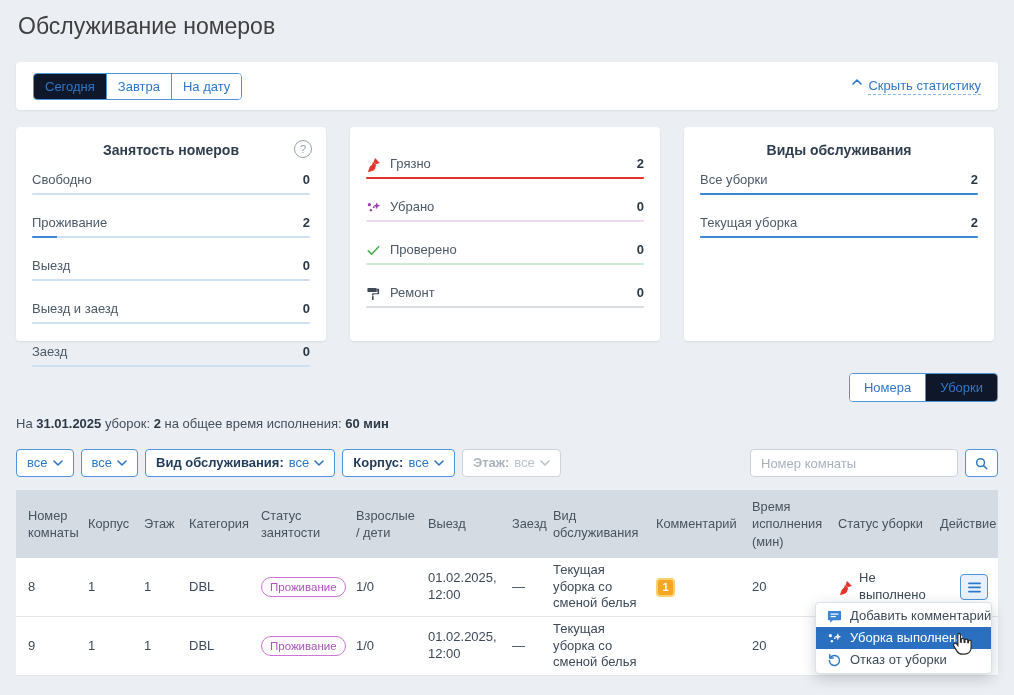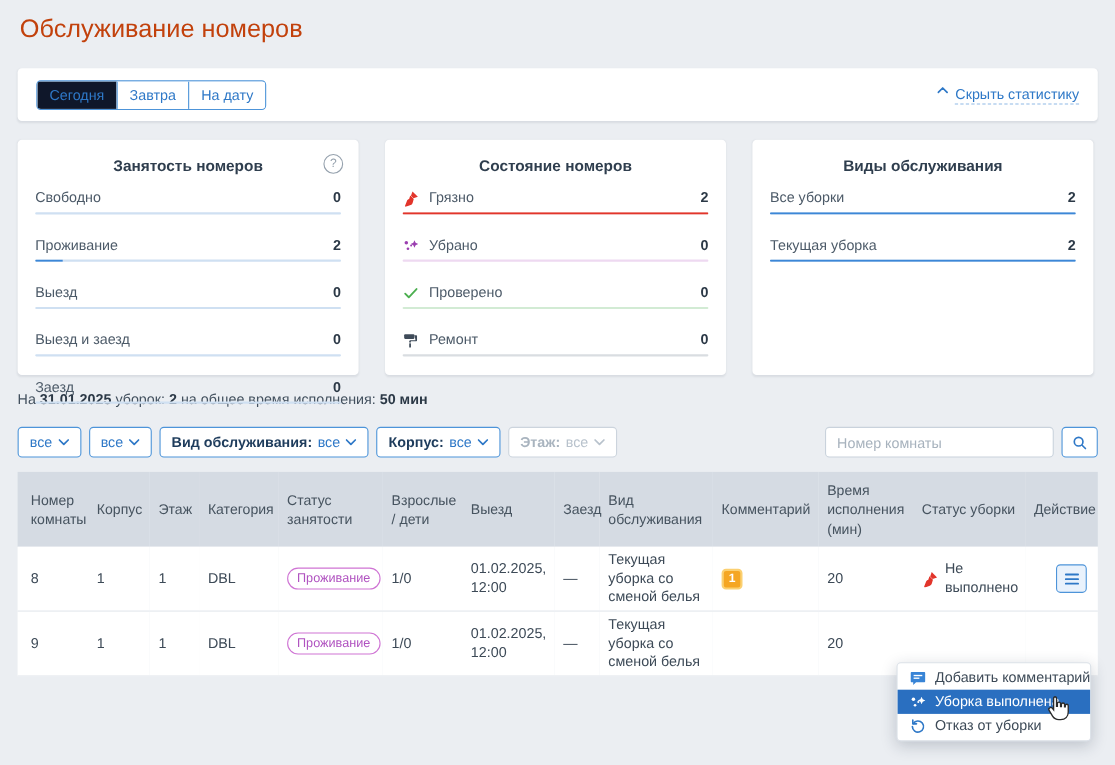--- a/index.html
+++ b/index.html
@@ -1,19 +1,19 @@
 <!DOCTYPE html>
 <html><head>
 <meta charset="utf-8">
 <style>
   html,body{margin:0;padding:0;background:#ebeef2;}
   body{font-family:"Liberation Sans","DejaVu Sans",sans-serif;color:#3d4a57;}
   .page{width:1014px;height:695px;position:relative;overflow:hidden;box-sizing:border-box;padding:0 16px;}
 
-  h1.title{margin:13px 0 0 2px;font-size:23px;font-weight:400;color:#c2410c;}
+  h1.title{margin:13px 0 0 2px;font-size:23px;font-weight:400;color:#404040;}
 
   .panel{background:#fff;border-radius:4px;box-shadow:0 1px 2px rgba(30,45,70,.09);}
   .toolbar{margin-top:22px;height:48px;display:flex;align-items:center;justify-content:space-between;padding:0 17px;box-sizing:border-box;}
 
   .btn-group{display:inline-flex;border:1px solid #4d94d9;border-radius:4px;overflow:hidden;background:#fff;}
   .btn-group .btn{padding:4px 11px;font-size:13px;color:#2e78c7;background:#fff;border:none;border-left:1px solid #4d94d9;cursor:pointer;font-family:inherit;line-height:17px;}
   .btn-group .btn:first-child{border-left:none;}
   .btn-group .btn.active{background:#0f172a;}
   .btn-group.big .btn{padding:5px 14px;}
 
@@ -146,21 +146,20 @@
               <span class="val">0</span>
             </div>
           <div class="track">
               <span class="fill"></span>
             </div>
         </div>
       </div>
     </div>
 
     <div class="panel card">
-      <h2>Состояние номеров</h2>
       <div class="rows">
         <div class="stat-row r-dirty">
           <div class="stat-top">
             <span class="lbl">
               <span class="icon">
                   <svg viewBox="0 0 16 16">
                     <path fill="#e2352b" d="M9.6 1.1l5.2 5.2-4.3 1.5-2.4-2.4z"></path>
                     <path fill="#e2352b" d="M7.4 5.1l3.4 3.4-1 3.5c-.3 1-1 1.9-2 2.3l-4.7 1.7c-.5.2-1-.3-.8-.8l1.8-4.7c.4-1 1.2-1.7 2.2-2z"></path>
                   </svg>
                 </span>
@@ -247,22 +246,28 @@
             </div>
           <div class="track">
               <span class="fill"></span>
             </div>
         </div>
       </div>
     </div>
 
   </div>
 
-
-  <div class="summary"><span>На </span><b>31.01.2025</b><span> уборок: </span><b>2</b><span> на общее время исполнения: </span><b>50 мин</b></div>
+  <div class="toggle-row">
+    <div class="btn-group big">
+      <button class="btn">Номера</button>
+      <button class="btn active">Уборки</button>
+    </div>
+  </div>
+
+  <div class="summary"><span>На </span><b>31.01.2025</b><span> уборок: </span><b>2</b><span> на общее время исполнения: </span><b>60 мин</b></div>
 
   <div class="filterbar">
     <button class="fbtn">
         <span class="fval">все</span>
       <span class="icon sm">
           <svg viewBox="0 0 10 6" fill="none" stroke="#2e78c7" stroke-width="1.6" stroke-linecap="round" stroke-linejoin="round">
             <path d="m1 1 4 4 4-4"></path>
           </svg>
         </span>
     </button>

